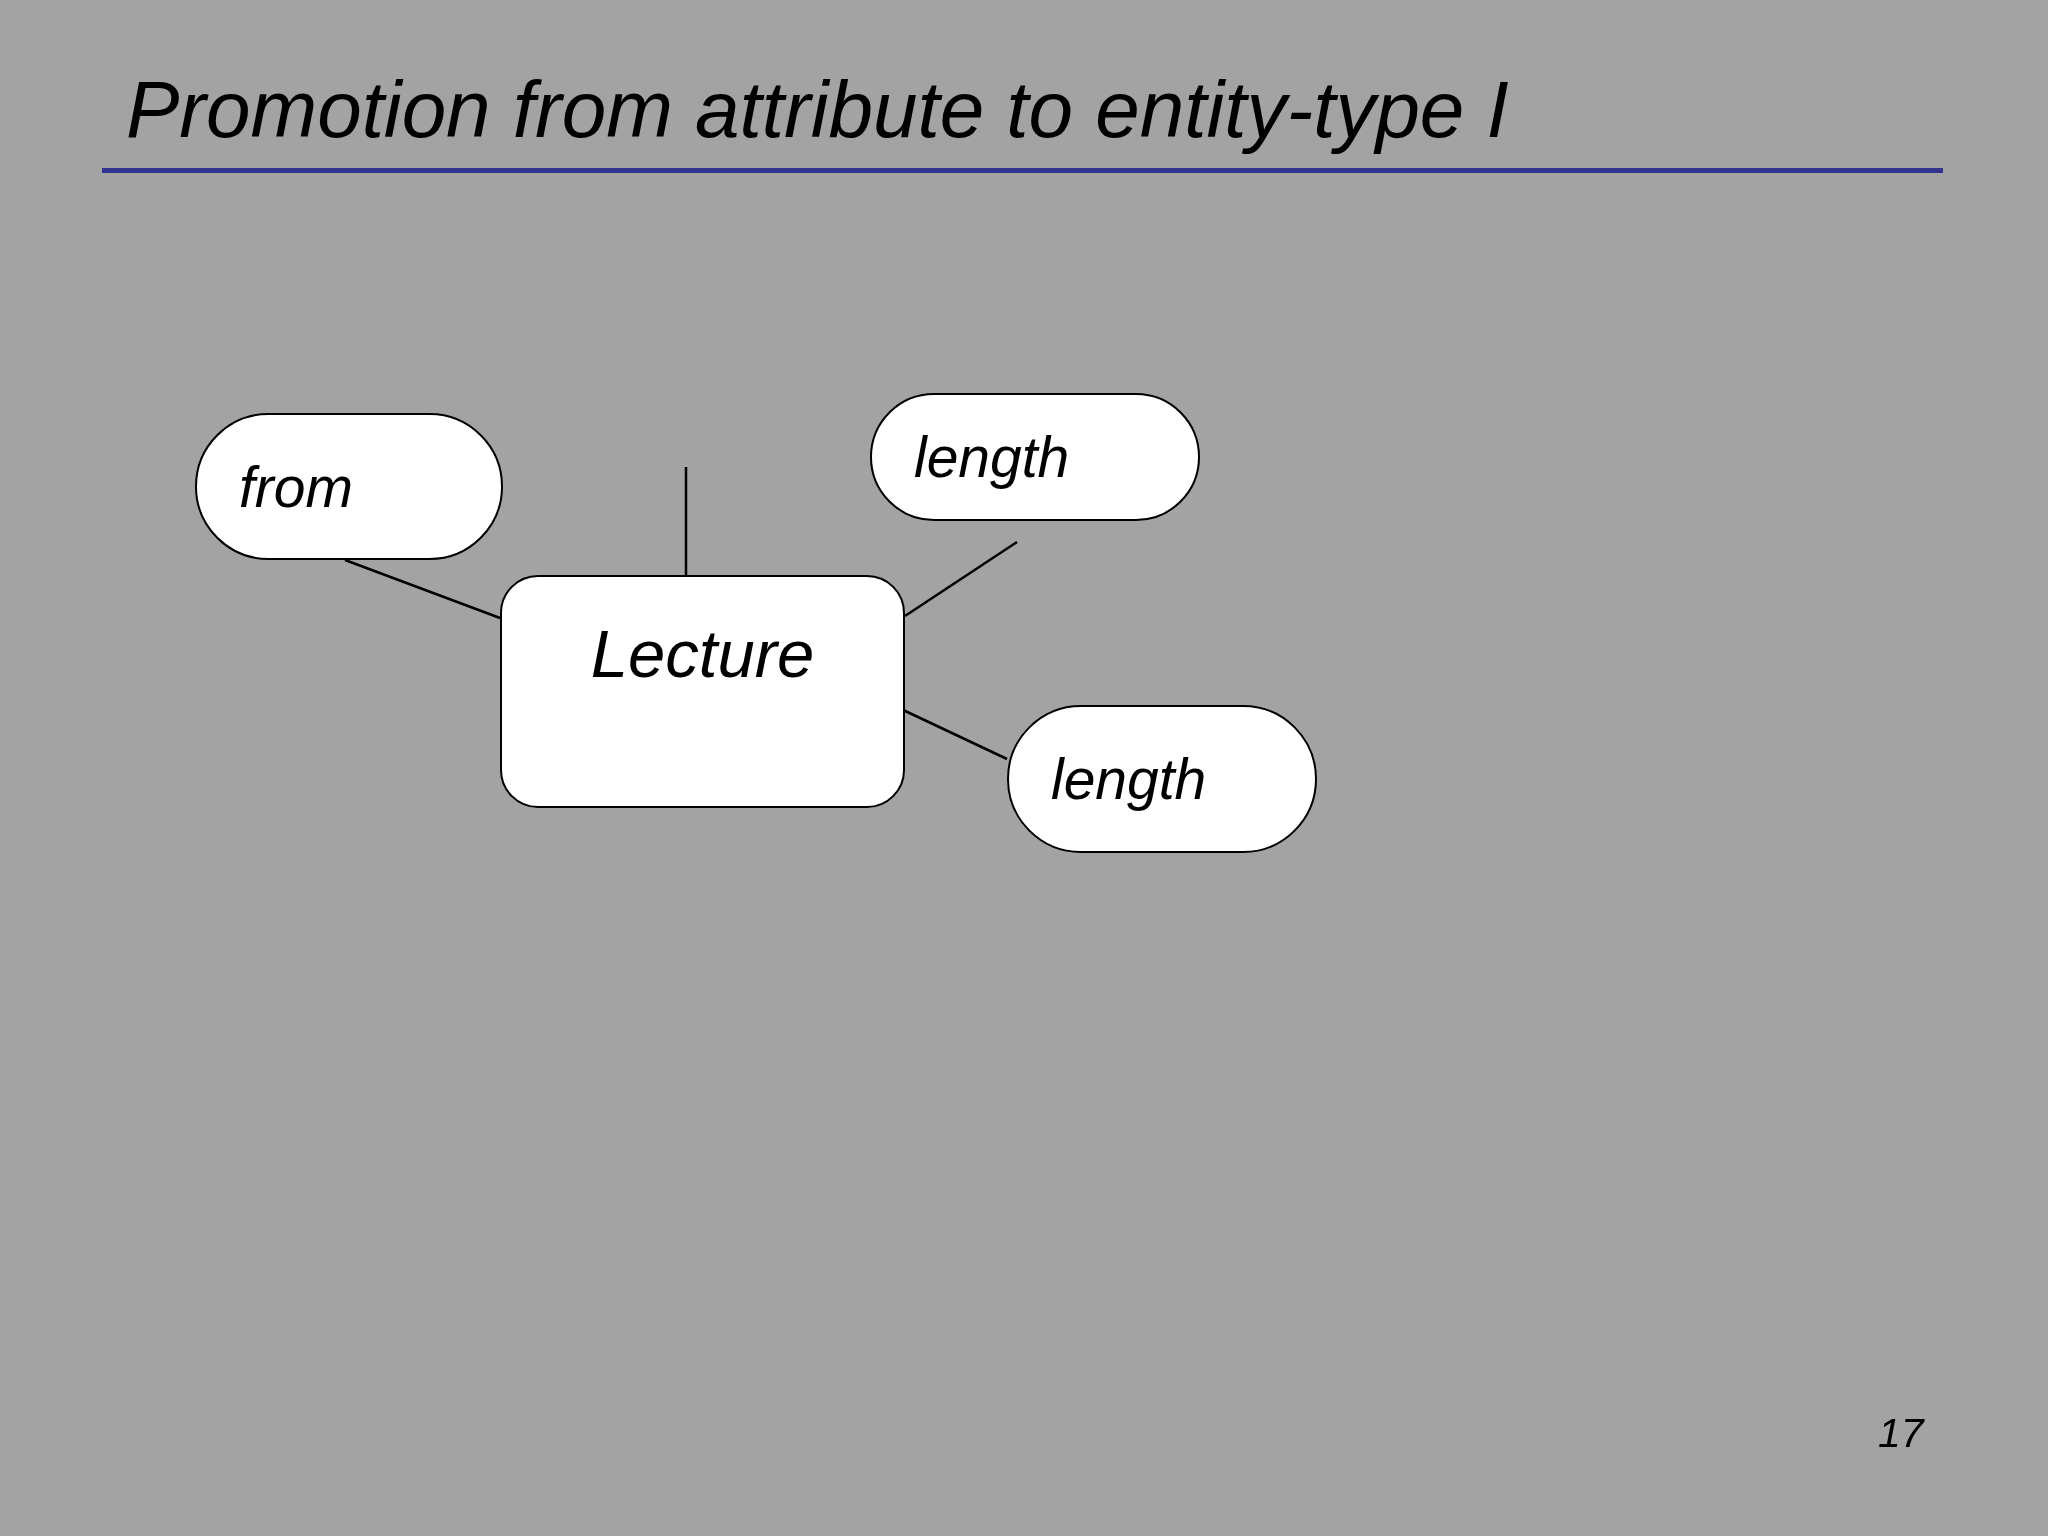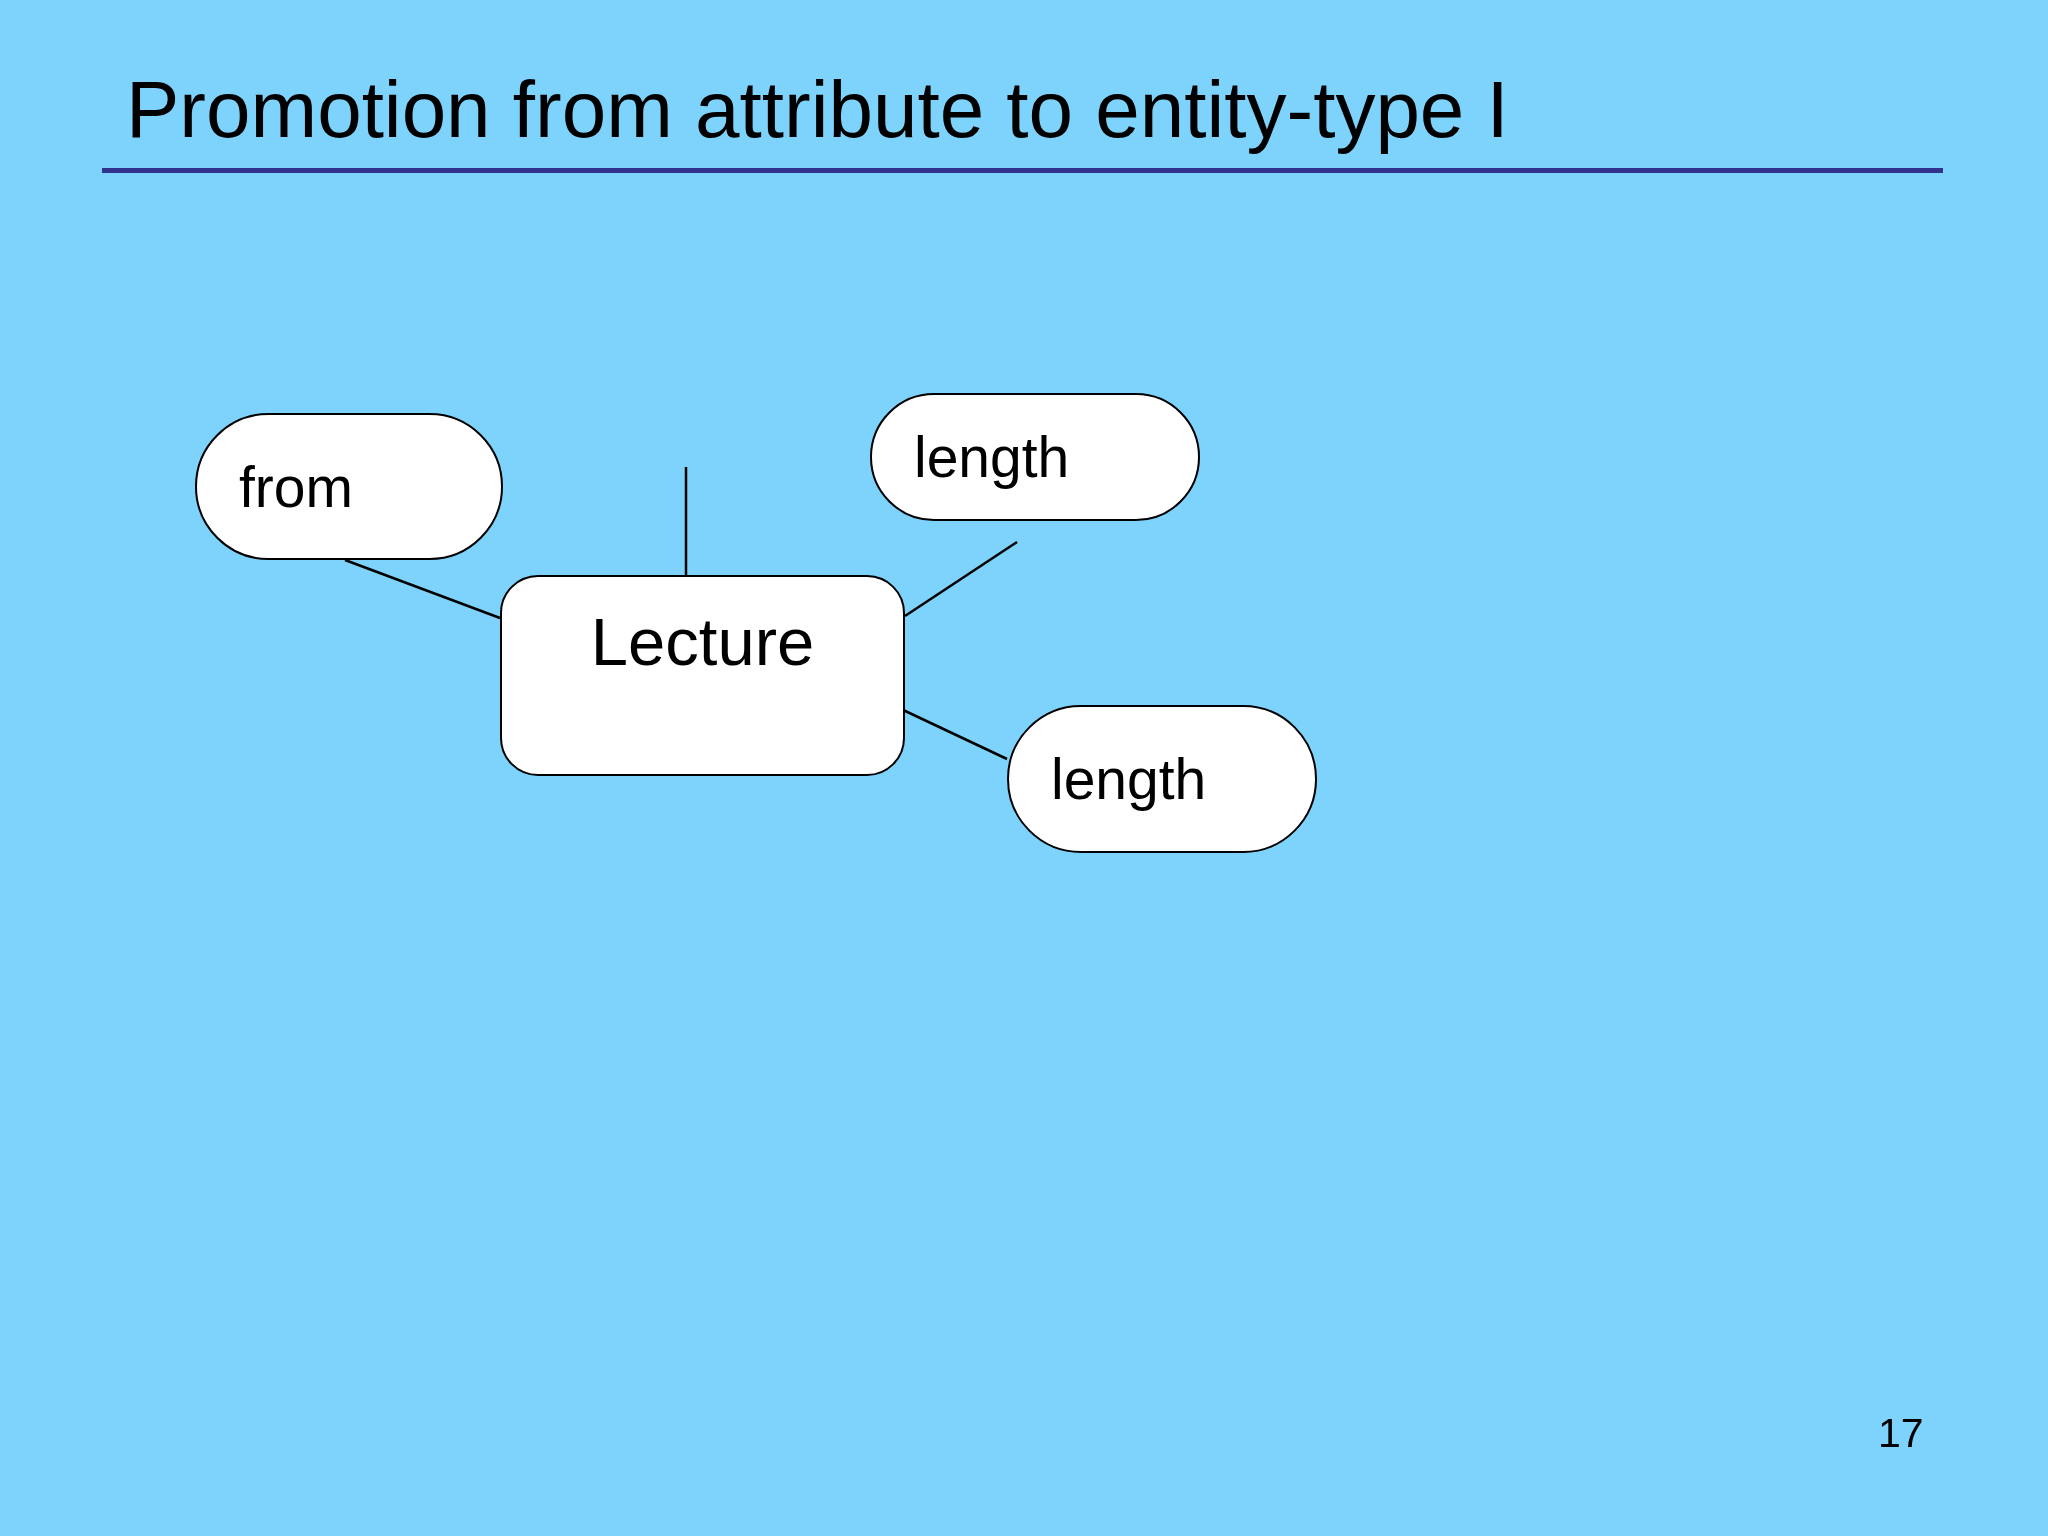--- a/index.html
+++ b/index.html
@@ -4,24 +4,25 @@
 <style>
   html, body {
     margin: 0;
     padding: 0;
     background: #ffffff;
   }
   .slide {
     position: relative;
     width: 2048px;
     height: 1536px;
-    background: #7dd3fc;
+    background: #a3a3a3;
     font-family: "Liberation Sans", sans-serif;
     color: #000000;
     overflow: hidden;
+    font-style: italic;
   }
   .slide-title {
     position: absolute;
     left: 126px;
     top: 70px;
     font-size: 80px;
     line-height: 1;
     color: #000000;
     white-space: nowrap;
   }
@@ -47,25 +48,25 @@
     font-size: 57px;
   }
   .attr-time   { left: 195px;  top: 413px; width: 308px; height: 147px; }
   .attr-date   { left: 500px;  top: 320px; width: 268px; height: 147px; }
   .attr-length { left: 870px;  top: 393px; width: 330px; height: 128px; }
   .attr-module { left: 1007px; top: 705px; width: 310px; height: 148px; }
   .entity-box {
     left: 500px;
     top: 575px;
     width: 405px;
-    height: 201px;
+    height: 233px;
     border-radius: 38px;
     align-items: flex-start;
     justify-content: center;
-    padding-top: 26px;
+    padding-top: 38px;
     font-size: 67px;
   }
   .connector-layer {
     position: absolute;
     left: 0;
     top: 0;
     width: 2048px;
     height: 1536px;
     pointer-events: none;
   }

